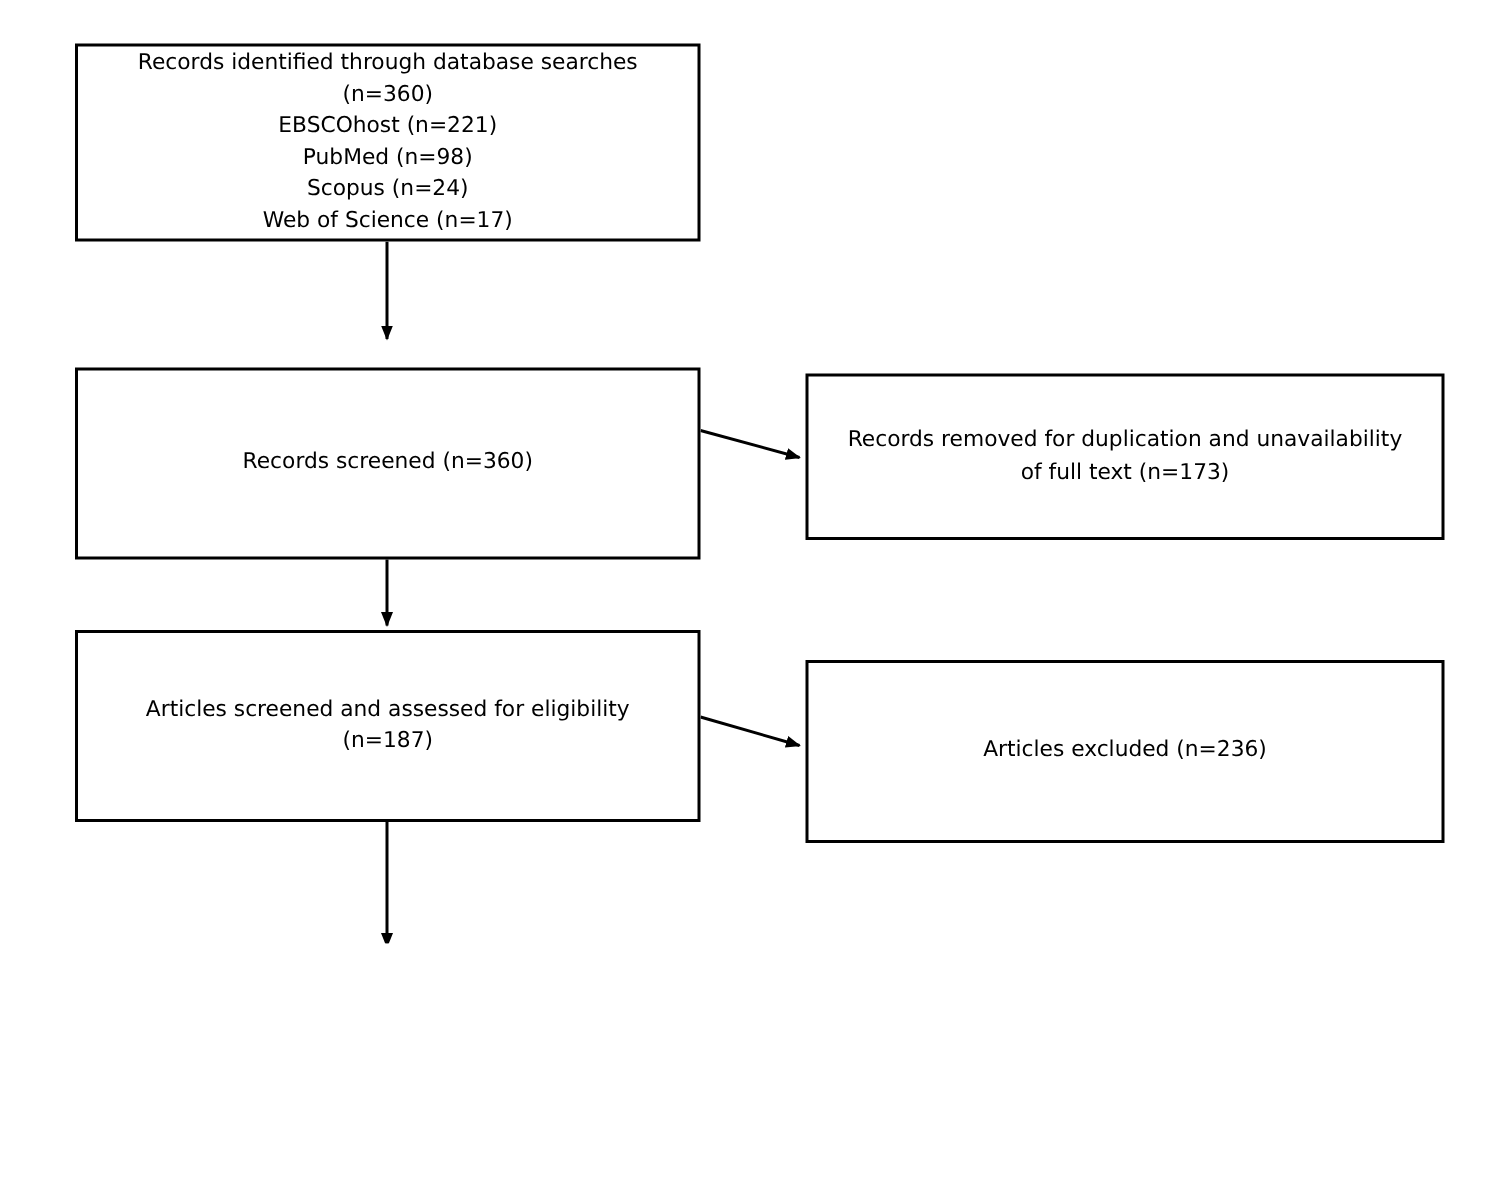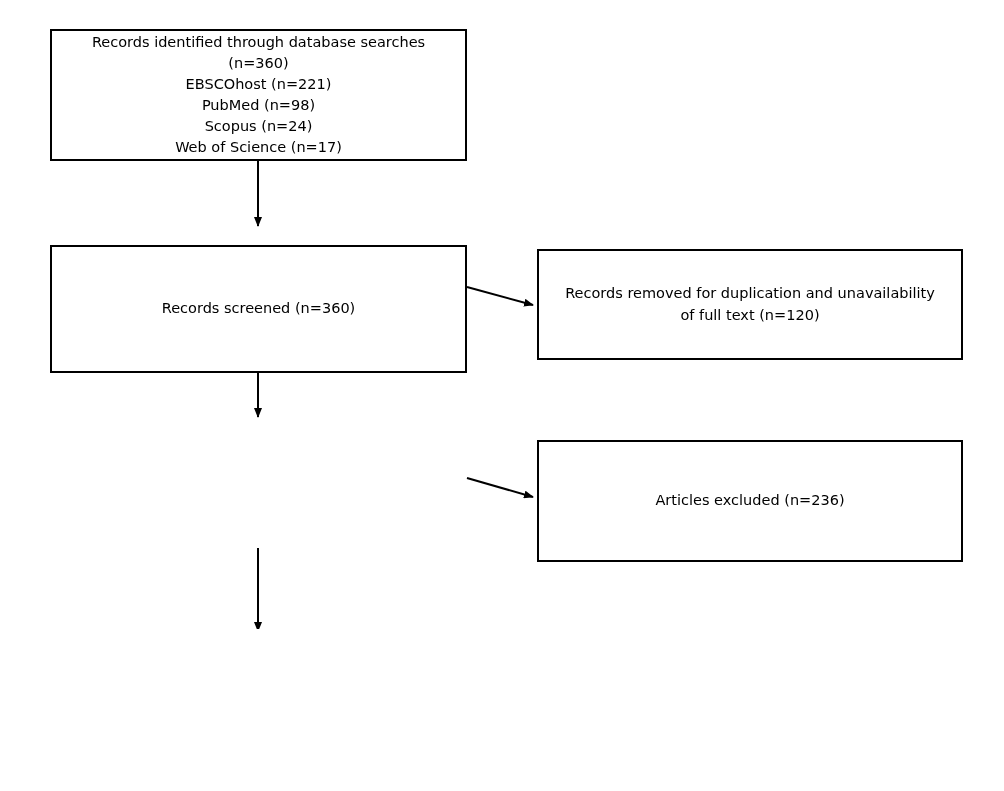--- a/index.html
+++ b/index.html
@@ -83,22 +83,26 @@
 Scopus (n=24)
 Web of Science (n=17)</span>
   </div>
 
   <div class="box" id="box-screened">
     <span class="txt">Records screened (n=360)</span>
   </div>
 
   <div class="box" id="box-removed">
     <span class="txt">Records removed for duplication and unavailability
-of full text (n=120)</span>
+of full text (n=173)</span>
   </div>
 
+  <div class="box" id="box-eligibility">
+    <span class="txt">Articles screened and assessed for eligibility
+(n=187)</span>
+  </div>
 
   <div class="box" id="box-excluded">
     <span class="txt">Articles excluded (n=236)</span>
   </div>
 
 
 </div>
 
 </body></html>

